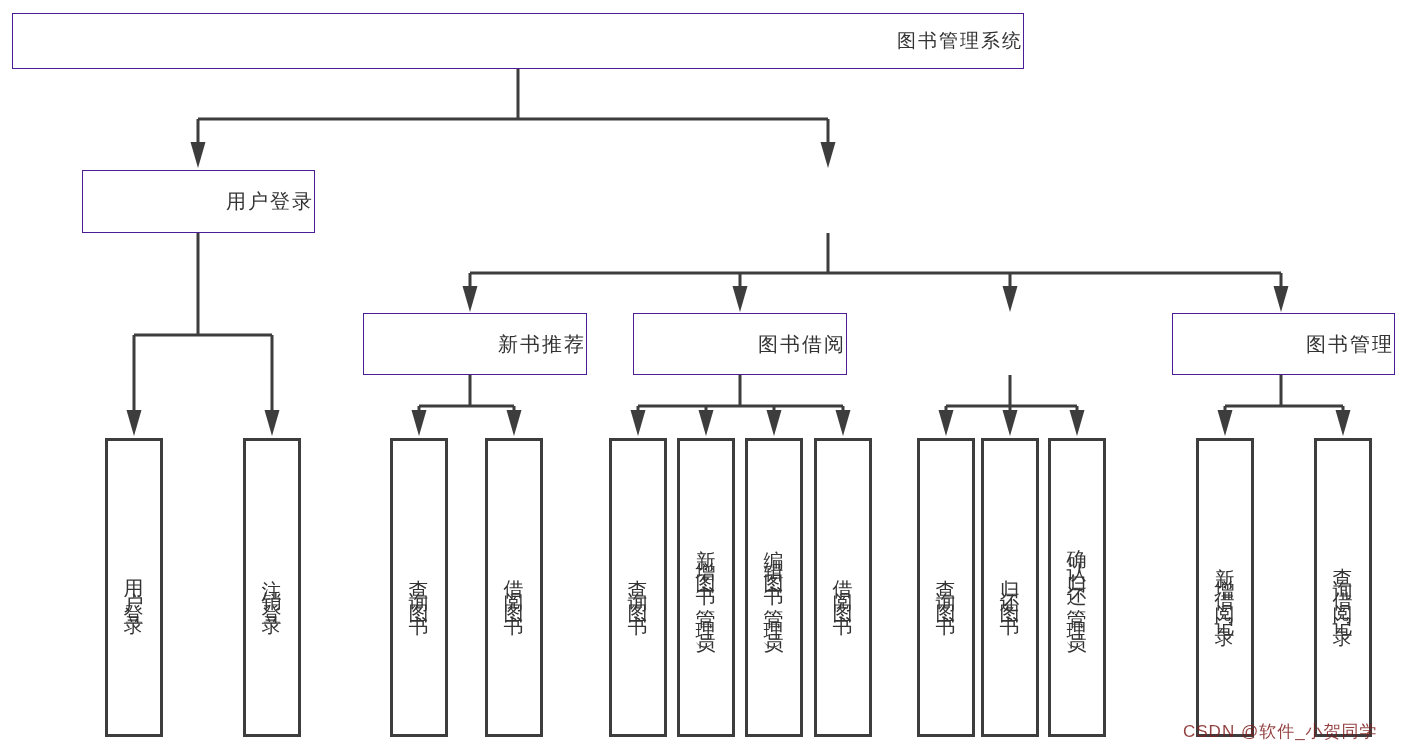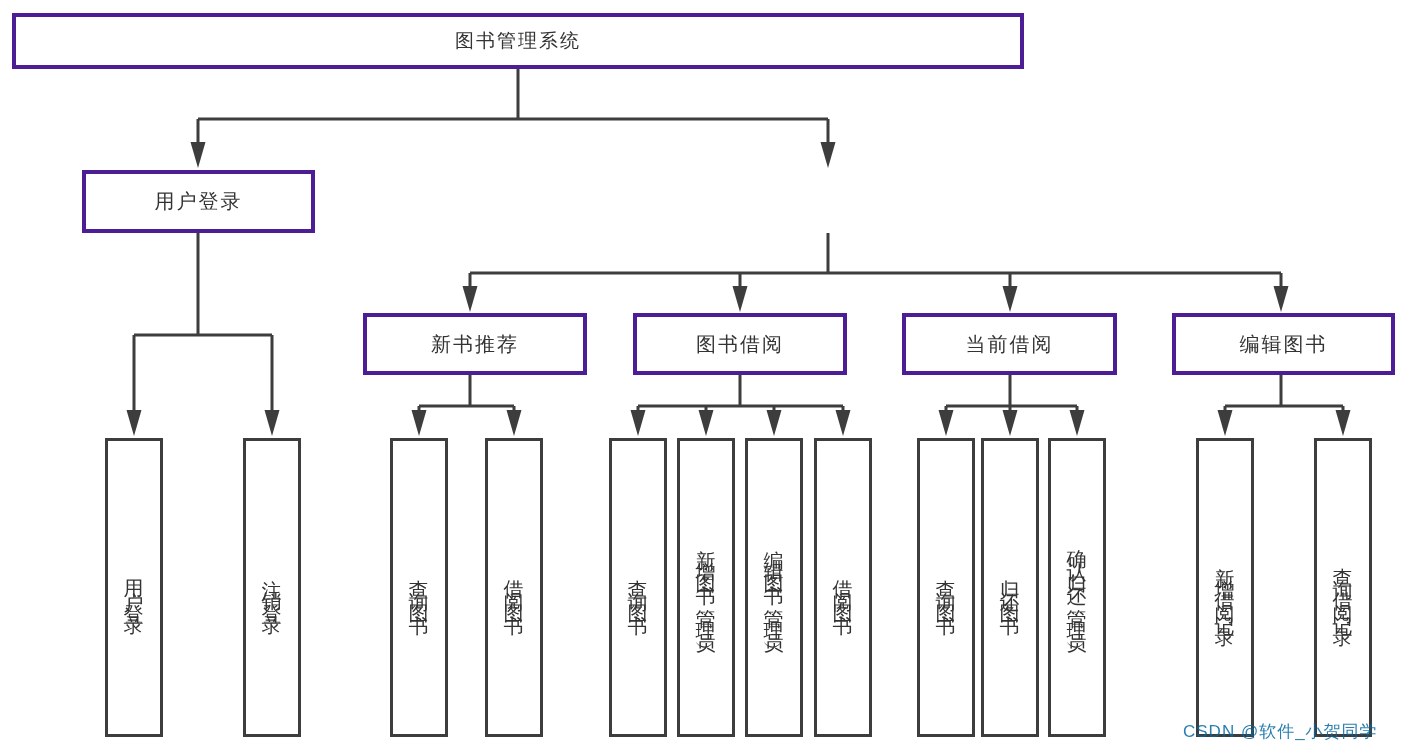--- a/index.html
+++ b/index.html
@@ -7,23 +7,23 @@
     position:relative;
     width:1405px;height:747px;
     background:#ffffff;
     font-family:"Liberation Sans","DejaVu Sans",sans-serif;
     overflow:hidden;
   }
   .connectors{position:absolute;left:0;top:0;pointer-events:none;}
   .hbox{
     position:absolute;
     box-sizing:border-box;
-    border:4px solid #4c1d95;
+    border:1px solid #4c1d95;
     background:#ffffff;
-    display:flex;align-items:center;justify-content:center;
+    display:flex;align-items:center;justify-content:flex-end;
     color:#333333;
     font-size:20px;
     letter-spacing:2px;
     white-space:nowrap;
   }
   .hbox.root{font-size:19px;}
   .vbox{
     position:absolute;
     box-sizing:border-box;
     width:58px;height:299px;
@@ -39,21 +39,21 @@
     line-height:1;
     letter-spacing:12px;
     color:#333333;
   }
   .watermark{
     position:absolute;
     left:1183px;top:720px;
     width:222px;
     font-size:17px;
     letter-spacing:1px;
-    color:#0369a1;
+    color:#7f1d1d;
     opacity:.85;
     white-space:nowrap;
   }
 </style>
 </head>
 <body>
 
 <div class="canvas">
 
   <svg class="connectors" width="1405" height="747" viewBox="0 0 1405 747">
@@ -95,25 +95,22 @@
   <div class="hbox" style="left:82px;top:170px;width:233px;height:63px">
     <span>用户登录</span>
   </div>
 
   <div class="hbox" style="left:633px;top:313px;width:214px;height:62px">
     <span>图书借阅</span>
   </div>
   <div class="hbox" style="left:363px;top:313px;width:224px;height:62px">
     <span>新书推荐</span>
   </div>
-  <div class="hbox" style="left:902px;top:313px;width:215px;height:62px">
-    <span>当前借阅</span>
-  </div>
   <div class="hbox" style="left:1172px;top:313px;width:223px;height:62px">
-    <span>编辑图书</span>
+    <span>图书管理</span>
   </div>
 
   <div class="vbox" style="left:105px;top:438px">
     <span>用户登录</span>
   </div>
   <div class="vbox" style="left:243px;top:438px">
     <span>注销登录</span>
   </div>
 
   <div class="vbox" style="left:390px;top:438px">

